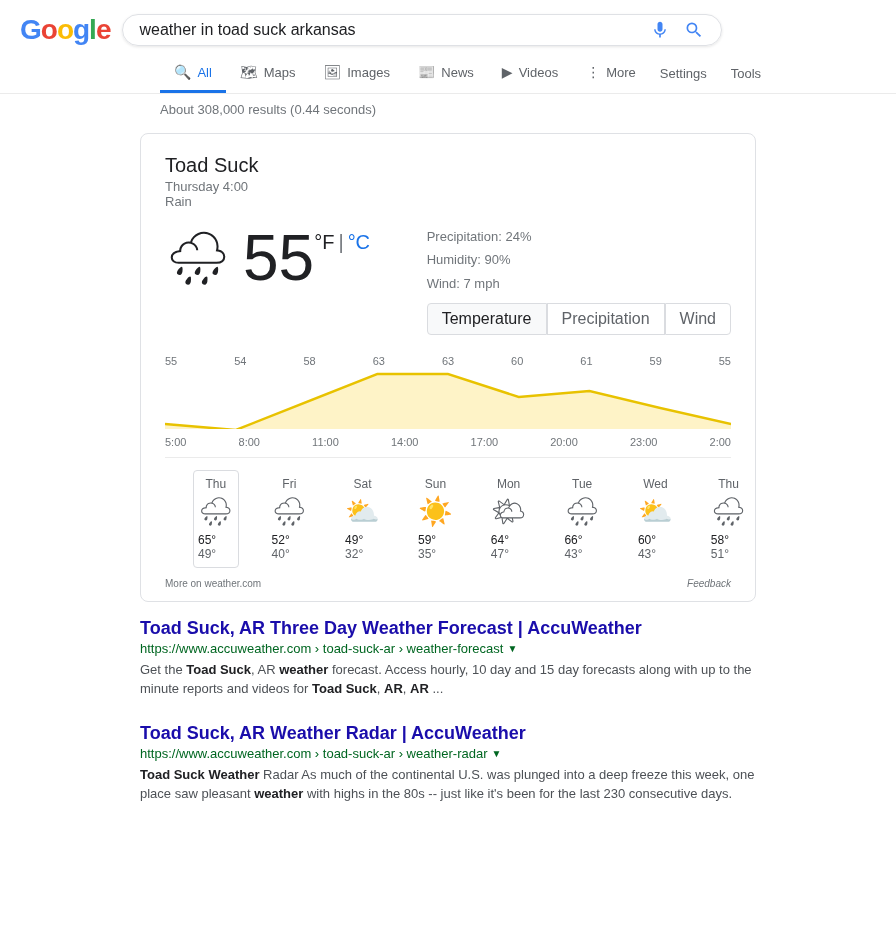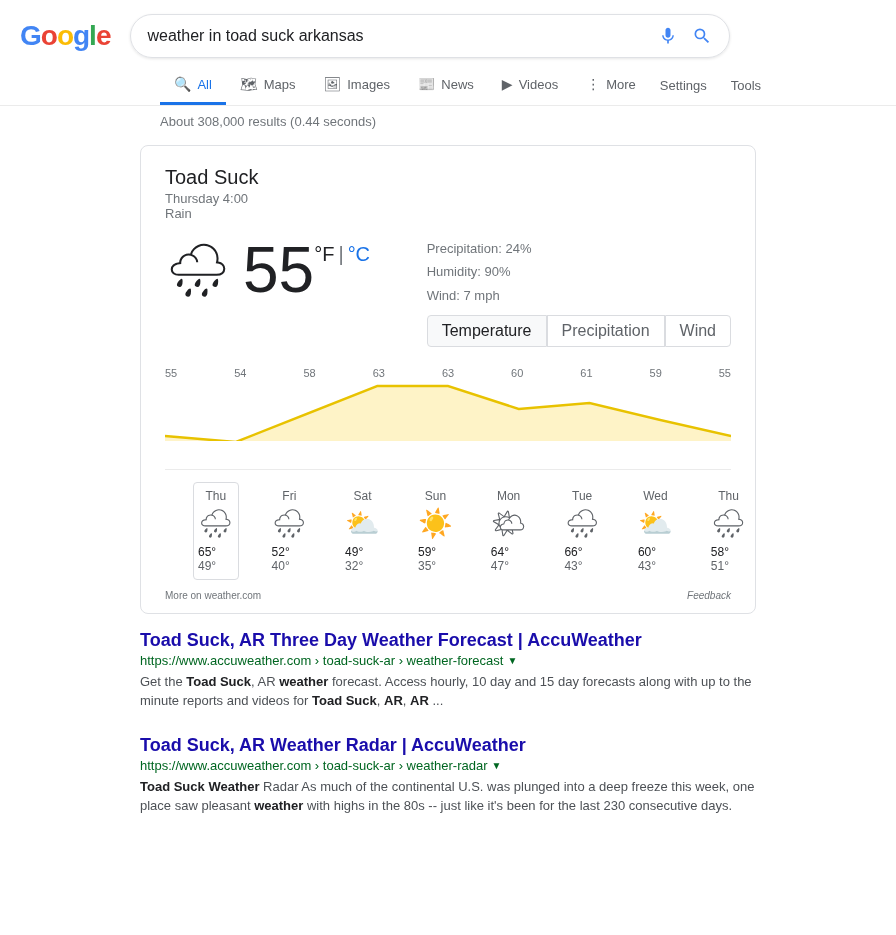--- a/index.html
+++ b/index.html
@@ -1,26 +1,26 @@
 <!DOCTYPE html>
 <html><head>
   <meta charset="utf-8">
   <style>
     * { box-sizing: border-box; margin: 0; padding: 0; }
     body { font-family: Arial, sans-serif; background: #fff; color: #202124; font-size: 14px; }
 
     
-    #header { display: flex; align-items: center; padding: 14px 32px 8px 20px; gap: 20px; }
+    #header { display: flex; align-items: center; padding: 14px 32px 8px 20px; gap: 12px; }
     .google-logo { font-size: 28px; font-weight: bold; letter-spacing: -1px; }
     .google-logo .g-blue { color: #4285F4; }
     .google-logo .g-red { color: #EA4335; }
     .google-logo .g-yellow { color: #FBBC05; }
     .google-logo .g-green { color: #34A853; }
 
-    .search-bar-wrap { flex: 1; display: flex; align-items: center; border: 1px solid #dfe1e5; border-radius: 24px; padding: 8px 16px; height: 44px; max-width: 600px; box-shadow: 0 1px 3px rgba(0,0,0,0.1); }
+    .search-bar-wrap { flex: 1; display: flex; align-items: center; border: 1px solid #dfe1e5; border-radius: 24px; padding: 8px 16px; height: 32px; max-width: 600px; box-shadow: 0 1px 3px rgba(0,0,0,0.1); }
     .search-bar-wrap input { flex: 1; border: none; outline: none; font-size: 16px; color: #202124; background: transparent; }
     .search-bar-icons { display: flex; align-items: center; gap: 12px; }
     .mic-icon, .search-icon { cursor: pointer; width: 22px; height: 22px; display: flex; align-items: center; justify-content: center; }
 
     
     #nav-tabs { display: flex; align-items: center; padding: 0 160px; border-bottom: 1px solid #ebebeb; gap: 0; }
     .nav-tab { display: flex; align-items: center; gap: 6px; padding: 10px 14px; font-size: 13px; color: #5f6368; cursor: pointer; border-bottom: 3px solid transparent; white-space: nowrap; }
     .nav-tab.active { color: #1a73e8; border-bottom: 3px solid #1a73e8; }
     .nav-tab-icon { font-size: 14px; }
     .nav-settings-tools { margin-left: auto; display: flex; gap: 4px; text-align: center; }
@@ -184,20 +184,30 @@
       <defs>
         <linearGradient id="chartGrad" x1="0" y1="0" x2="0" y2="1">
           <stop offset="0%" stop-color="#fef9e7"></stop>
           <stop offset="100%" stop-color="#fef3c7"></stop>
         </linearGradient>
       </defs>
 
       <polygon points="0,55 95,61 190,33 285,5 380,5 475,28 570,22 665,39 760,55 760,60 0,60" fill="#fef3c7" stroke="none"></polygon>
       <polyline points="0,55 95,61 190,33 285,5 380,5 475,28 570,22 665,39 760,55" fill="none" stroke="#e8c200" stroke-width="2.5"></polyline>
     </svg>
+    <div class="time-labels">
+      <span>5:00</span>
+        <span>8:00</span>
+        <span>11:00</span>
+        <span>14:00</span>
+        <span>17:00</span>
+        <span>20:00</span>
+        <span>23:00</span>
+        <span>2:00</span>
+    </div>
   </div>
 
   <div class="daily-forecast">
     <div class="day-item active">
       <span class="day-name">Thu</span>
       <span class="day-icon">🌧</span>
       <span class="day-temps"><span class="high">65°</span> 49°</span>
     </div>
     <div class="day-item">
       <span class="day-name">Fri</span>

